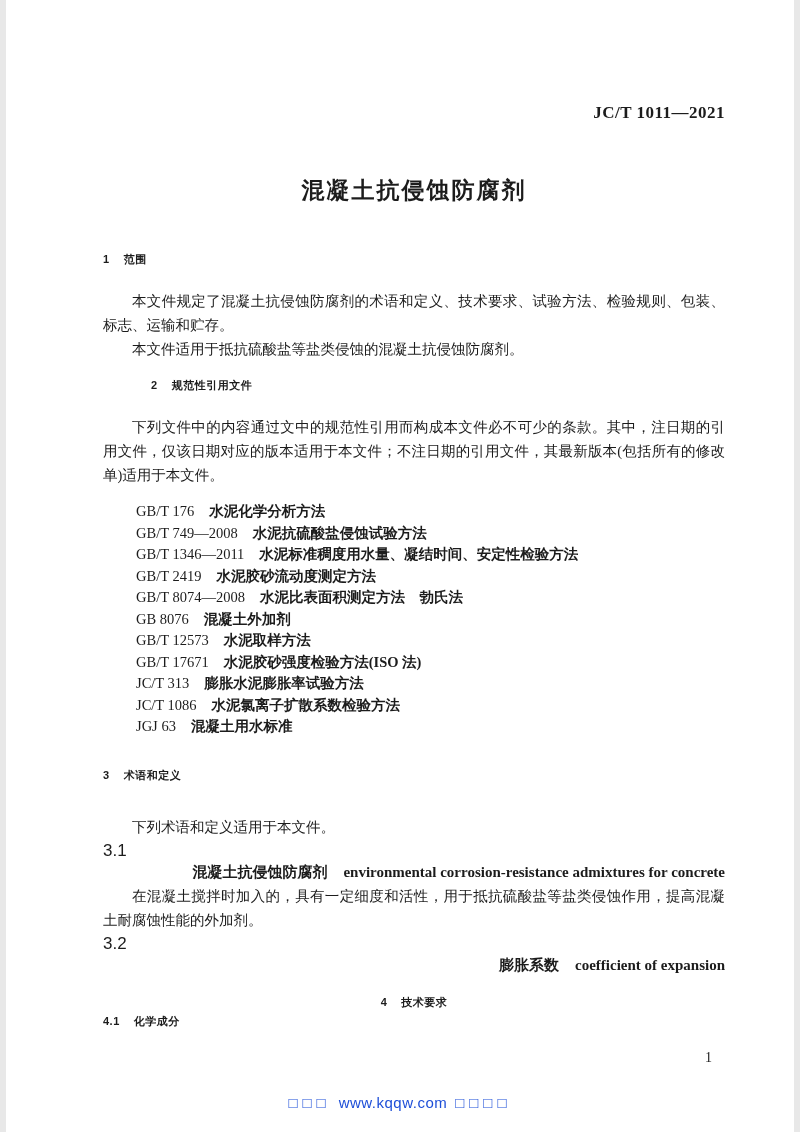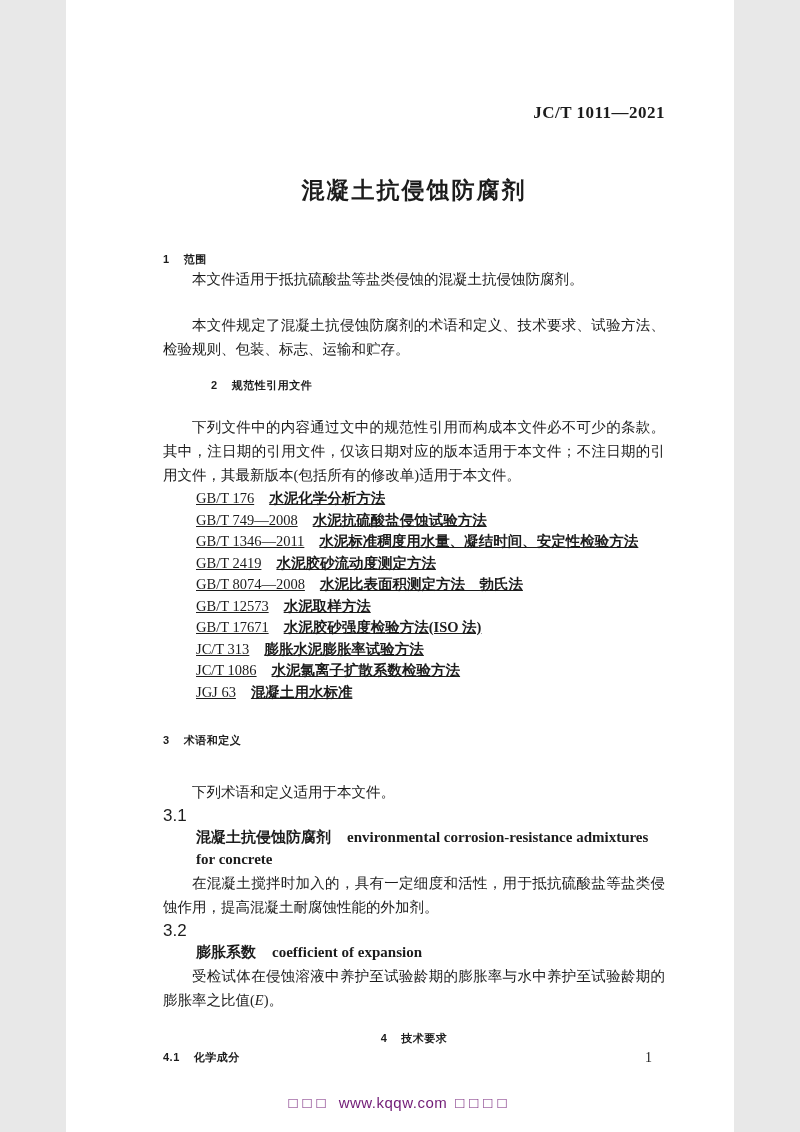--- a/index.html
+++ b/index.html
@@ -1,19 +1,19 @@
 <!DOCTYPE html>
 <html><head>
 <meta charset="utf-8">
 <style>
   * { margin:0; padding:0; box-sizing:border-box; }
   html,body { background:#e8e8e8; }
   .page {
     position:relative;
-    width:668px; height:1132px;
+    width:788px; height:1132px;
     margin:0 auto;
     background:#ffffff;
     color:#1c1c1c;
     font-family:"Liberation Serif","DejaVu Serif",serif;
     overflow:hidden;
   }
   .content {
     position:absolute;
     left:97px; right:69px; top:0;
   }
@@ -45,75 +45,76 @@
   .h-terms   { margin-top:30px; }
   .h-tech    { margin-top:19px;text-align:center; }
   .h-sub     { margin-top:4px; }
   .para {
     font-size:14.5px;
     line-height:24px;
     text-align:justify;
     text-indent:2em;
   }
   .p-first { margin-top:22px; }
-  .ref-list { margin-top:1px; padding-left:33px;text-decoration:underline; }
+  .ref-list { margin-top:14px; padding-left:33px; }
   .ref-item {
     font-size:14.5px;
     line-height:21.5px;
     white-space:nowrap;
   }
   .ref-code { margin-right:15px; }
   .ref-name { font-weight:600; font-family:"Liberation Serif","DejaVu Serif",serif; }
   .term-num {
     margin-top:2px;
     font-family:"Liberation Sans","DejaVu Sans",sans-serif;
     font-size:17px;
     line-height:20px;
   }
   .term-line {
     padding-left:33px;
     font-size:15px;
     line-height:22px;
     font-weight:bold;
+    text-align:right;
   }
   .term-zh { font-family:"Liberation Sans","DejaVu Sans",sans-serif; margin-right:16px; }
   .term-en { font-family:"Liberation Serif","DejaVu Serif",serif; }
   .term-def { margin-top:1px; }
   .sym-e { font-style:italic; }
   .page-number {
     position:absolute;
     top:1050px; right:82px;
     font-size:14px;
   }
   .footer-mark {
     position:absolute;
     left:0; right:0; top:1094px;
     text-align:center;
     font-family:"Liberation Sans","DejaVu Sans",sans-serif;
     font-size:15px;
-    color:#701a75;
+    color:#1d4ed8;
   }
   .footer-mark .boxes { letter-spacing:5px; }
   .footer-mark .url { margin:0 8px; letter-spacing:0.5px; }
 </style>
 </head>
 <body>
 
 <div class="page">
   <div class="content">
 
     <div class="doc-code">JC/T 1011—2021</div>
 
     <div class="doc-title">混凝土抗侵蚀防腐剂</div>
 
     <div class="sec-heading h-scope">
       <span class="sec-num">1</span><span>范围</span>
     </div>
+    <p class="para p-first">本文件规定了混凝土抗侵蚀防腐剂的术语和定义、技术要求、试验方法、检验规则、包装、标志、运输和贮存。</p>
     <p class="para">本文件适用于抵抗硫酸盐等盐类侵蚀的混凝土抗侵蚀防腐剂。</p>
-    <p class="para p-first">本文件规定了混凝土抗侵蚀防腐剂的术语和定义、技术要求、试验方法、检验规则、包装、标志、运输和贮存。</p>
 
     <div class="sec-heading h-refs">
       <span class="sec-num">2</span><span>规范性引用文件</span>
     </div>
     <p class="para p-first">下列文件中的内容通过文中的规范性引用而构成本文件必不可少的条款。其中，注日期的引用文件，仅该日期对应的版本适用于本文件；不注日期的引用文件，其最新版本(包括所有的修改单)适用于本文件。</p>
 
     <div class="ref-list">
       <div class="ref-item">
         <span class="ref-code">GB/T 176</span><span class="ref-name">水泥化学分析方法</span>
       </div>
@@ -121,20 +122,23 @@
         <span class="ref-code">GB/T 749—2008</span><span class="ref-name">水泥抗硫酸盐侵蚀试验方法</span>
       </div>
       <div class="ref-item">
         <span class="ref-code">GB/T 1346—2011</span><span class="ref-name">水泥标准稠度用水量、凝结时间、安定性检验方法</span>
       </div>
       <div class="ref-item">
         <span class="ref-code">GB/T 2419</span><span class="ref-name">水泥胶砂流动度测定方法</span>
       </div>
       <div class="ref-item">
         <span class="ref-code">GB/T 8074—2008</span><span class="ref-name">水泥比表面积测定方法　勃氏法</span>
+      </div>
+      <div class="ref-item">
+        <span class="ref-code">GB 8076</span><span class="ref-name">混凝土外加剂</span>
       </div>
       <div class="ref-item">
         <span class="ref-code">GB/T 12573</span><span class="ref-name">水泥取样方法</span>
       </div>
       <div class="ref-item">
         <span class="ref-code">GB/T 17671</span><span class="ref-name">水泥胶砂强度检验方法(ISO 法)</span>
       </div>
       <div class="ref-item">
         <span class="ref-code">JC/T 313</span><span class="ref-name">膨胀水泥膨胀率试验方法</span>
       </div>
@@ -154,21 +158,20 @@
     <div class="term-num">3.1</div>
     <div class="term-line">
       <span class="term-zh">混凝土抗侵蚀防腐剂</span><span class="term-en">environmental corrosion-resistance admixtures for concrete</span>
     </div>
     <p class="para term-def">在混凝土搅拌时加入的，具有一定细度和活性，用于抵抗硫酸盐等盐类侵蚀作用，提高混凝土耐腐蚀性能的外加剂。</p>
 
     <div class="term-num">3.2</div>
     <div class="term-line">
       <span class="term-zh">膨胀系数</span><span class="term-en">coefficient of expansion</span>
     </div>
-    <p class="para term-def"><span>受检试体在侵蚀溶液中养护至试验龄期的膨胀率与水中养护至试验龄期的膨胀率之比值(</span><span class="sym-e">E</span><span>)。</span></p>
 
     <div class="sec-heading h-tech">
       <span class="sec-num">4</span><span>技术要求</span>
     </div>
     <div class="sec-heading h-sub">
       <span class="sec-num">4.1</span><span>化学成分</span>
     </div>
 
   </div>
 

